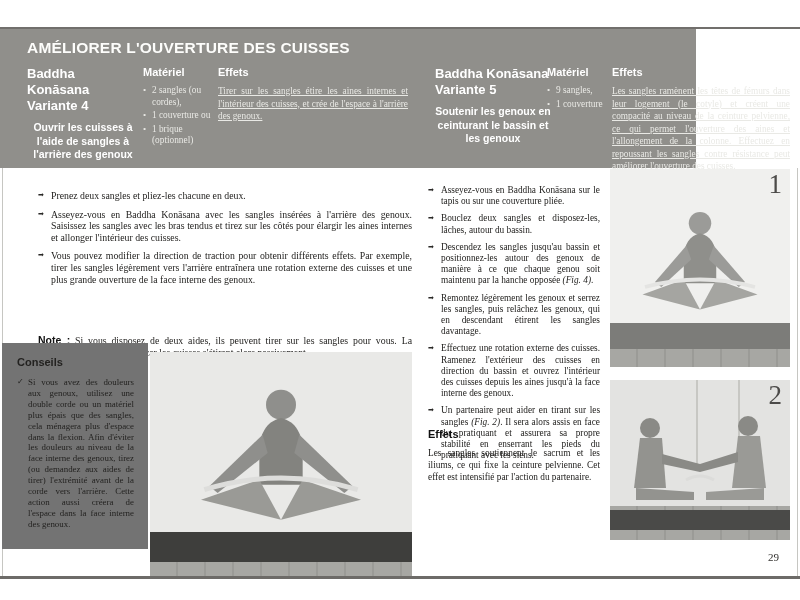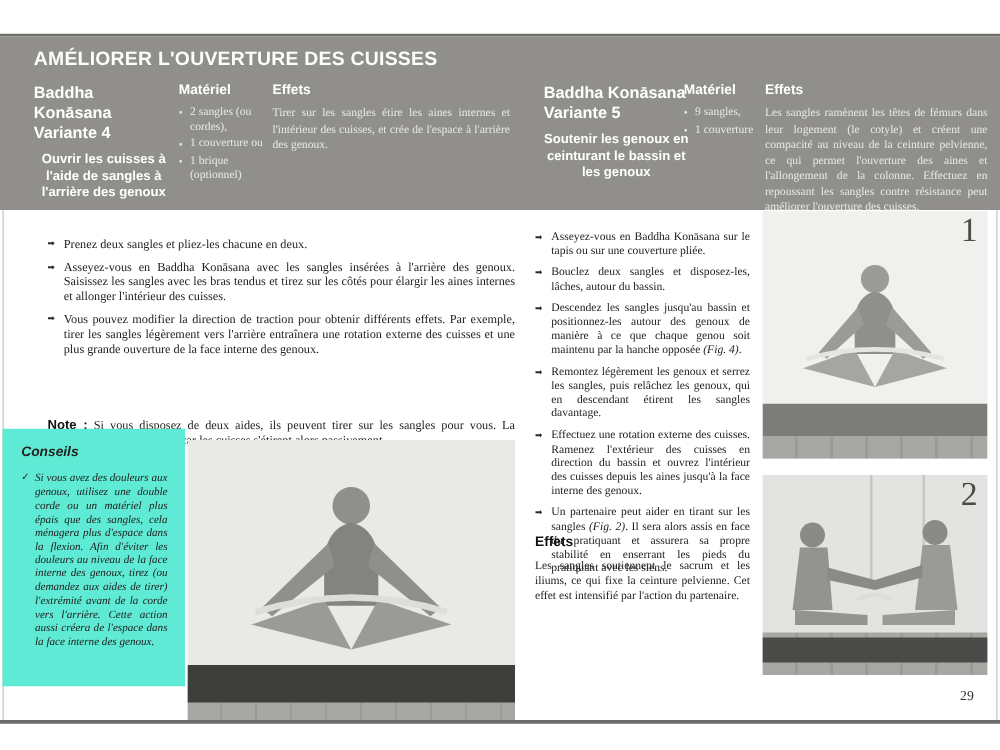--- a/index.html
+++ b/index.html
@@ -10,27 +10,27 @@
     -webkit-font-smoothing:antialiased;
   }
   .abs{position:absolute;}
   
   .top-edge{left:0;top:27px;width:800px;height:2px;background:#716f6c;}
   .bottom-edge{left:0;top:576px;width:800px;height:3px;background:#6d6b68;}
   .side-edge{top:168px;height:408px;width:1px;background:#c6c6c2;}
   .side-edge.l{left:2px;} .side-edge.r{left:797px;}
 
   
-  .band{left:0;top:29px;width:800px;height:139px;background:#908f8b;color:#ffffff;}
+  .band{left:0;top:29px;width:696px;height:139px;background:#908f8b;color:#ffffff;}
   .page-title{left:27px;top:10px;font-family:"Liberation Sans", sans-serif;
     font-weight:bold;font-size:15.5px;letter-spacing:.2px;color:#fdfdfb;}
   .pose-name{font-family:"Liberation Sans", sans-serif;font-weight:bold;font-size:13px;line-height:16px;color:#fff;}
   .pose-sub{font-family:"Liberation Sans", sans-serif;font-weight:bold;font-size:10.5px;line-height:13.5px;color:#fff;margin-top:7px;text-align:center;}
   .band-h{font-family:"Liberation Sans", sans-serif;font-weight:bold;font-size:11px;color:#fff;margin-bottom:7px;}
-  .band-txt{font-size:9.3px;line-height:12.5px;color:#e9e9e5;text-align:justify;}
+  .band-txt{font-size:9.3px;line-height:12.5px;color:#e9e9e5;text-align:justify;text-decoration:underline;}
   .band-list .li{position:relative;padding-left:9px;margin-bottom:2px;font-size:9.3px;line-height:11.5px;color:#e9e9e5;}
   .band-list .marker{position:absolute;left:0;top:0;font-size:9px;}
 
   .c-l1{left:27px;top:37px;width:112px;}
   .c-l2{left:143px;top:37px;width:74px;}
   .c-l3{left:218px;top:37px;width:190px;}
   .c-r1{left:435px;top:37px;width:116px;}
   .c-r2{left:547px;top:37px;width:64px;}
   .c-r3{left:612px;top:37px;width:178px;}
 
@@ -40,21 +40,21 @@
   .left-steps{left:38px;top:190px;width:374px;font-size:9.8px;line-height:11.6px;}
   .left-steps .li{margin-bottom:7px;}
   .right-steps{left:428px;top:185px;width:172px;font-size:9.3px;line-height:11.2px;}
   .right-steps .li{margin-bottom:6px;}
   .note{left:38px;top:296px;width:374px;font-size:9.8px;line-height:12px;text-align:justify;color:#1d1c1a;margin-top:38px;}
   .note-label{font-family:"Liberation Sans", sans-serif;font-weight:bold;font-size:10.5px;color:#111;}
   .effets2-h{left:428px;top:428px;font-family:"Liberation Sans", sans-serif;font-weight:bold;font-size:11px;color:#111;}
   .effets2-t{left:428px;top:447px;width:172px;font-size:9.3px;line-height:12.2px;text-align:justify;color:#1d1c1a;}
 
   
-  .conseils{left:2px;top:343px;width:146px;height:206px;background:#5eead4;box-sizing:border-box;padding:13px 14px 0 15px;font-style:italic;}
+  .conseils{left:2px;top:343px;width:146px;height:206px;background:#737373;box-sizing:border-box;padding:13px 14px 0 15px;}
   .conseils-h{font-family:"Liberation Sans", sans-serif;font-weight:bold;font-size:11px;color:#232220;margin-bottom:9px;}
   .conseils-item{position:relative;padding-left:11px;font-size:8.9px;line-height:10.9px;text-align:justify;color:#232220;}
   .conseils-item .marker{position:absolute;left:0;top:0;font-family:"DejaVu Sans", sans-serif;font-size:8px;}
 
   
   .photo{overflow:hidden;background:#ebebe9;}
   .photo .floor{position:absolute;left:0;bottom:0;width:100%;
     background:repeating-linear-gradient(90deg,#a7a7a3 0 26px,#9b9b97 26px 28px);}
   .photo .mat{position:absolute;left:0;width:100%;}
   .fig-num{position:absolute;right:8px;top:0px;font-family:"Liberation Serif", serif;

